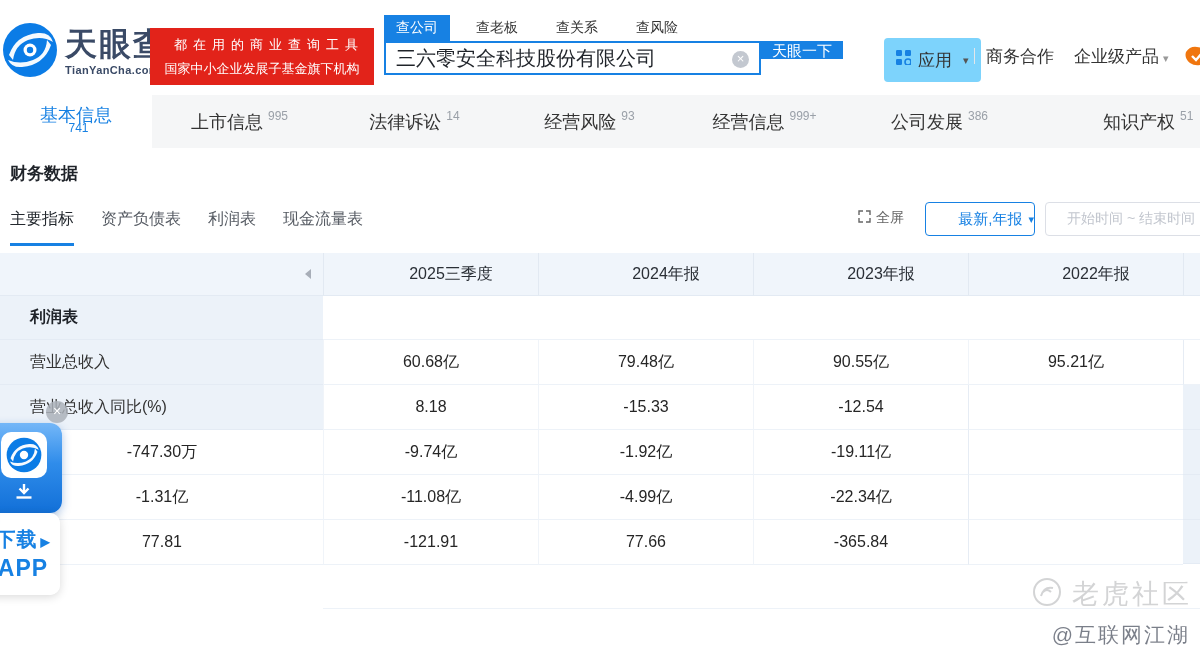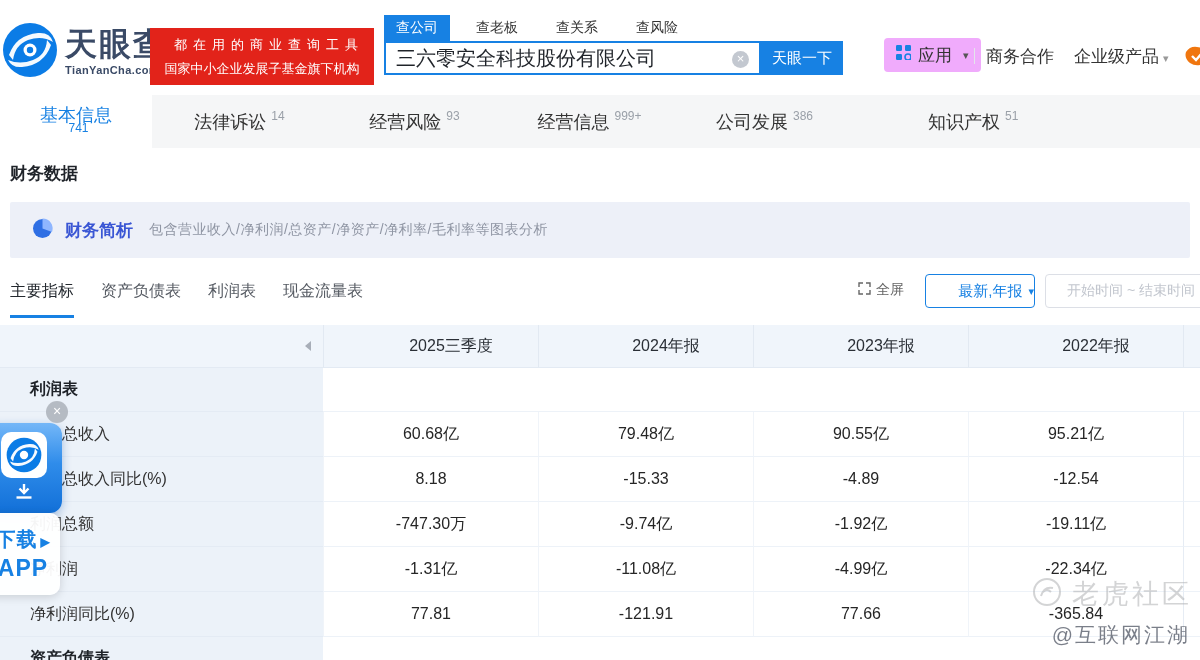--- a/index.html
+++ b/index.html
@@ -19,24 +19,24 @@
   .stabs{display:flex;align-items:flex-end;height:26px;}
   .stab{font-size:14px;color:#333;padding:4px 12px;cursor:pointer;}
   .stab.active{background:#1781e3;color:#fff;}
   .stab+.stab{margin-left:14px;}
   .sbox{display:flex;}
   .sinput{width:353px;height:30px;border:2px solid #1781e3;background:#fff;display:flex;align-items:center;
           padding:0 10px;position:relative;}
   .sval{font-size:20px;color:#1f2329;white-space:nowrap;}
   .clear{position:absolute;right:10px;top:8px;width:17px;height:17px;border-radius:50%;background:#c3c8d0;
          color:#fff;font-size:13px;line-height:16px;text-align:center;cursor:pointer;}
-  .sbtn{width:82px;height:34px;background:#1781e3;color:#fff;font-size:15px;border:none;cursor:pointer;
+  .sbtn{width:82px;height:18px;background:#1781e3;color:#fff;font-size:15px;border:none;cursor:pointer;
         font-family:Liberation Sans, sans-serif;}
 
-  .appchip{position:absolute;left:884px;top:38px;height:34px;background:#f0abfc;border-radius:4px;
+  .appchip{position:absolute;left:884px;top:38px;height:44px;background:#7dd3fc;border-radius:4px;
            display:flex;align-items:center;gap:7px;padding:0 12px;font-size:17px;color:#333;cursor:pointer;}
   .hdivider{position:absolute;left:974px;top:48px;width:1px;height:16px;background:#e3e6ea;}
   .rlink{position:absolute;top:45px;font-size:17px;color:#333;cursor:pointer;white-space:nowrap;}
   .caret{font-size:11px;color:#555;margin-left:4px;}
   .caret.gray{color:#999;}
   .vip{position:absolute;left:1184px;top:44px;}
 
   
   .nav{position:absolute;left:0;top:95px;width:1200px;height:53px;background:#f5f6f7;display:flex;}
   .navitem{flex:0 0 175px;display:flex;align-items:center;justify-content:center;font-size:18px;color:#333;cursor:pointer;}
@@ -165,20 +165,24 @@
       </svg>
     </span>
   </div>
 
   <div class="nav">
       <div class="navitem active">
         <span>基本信息</span>
         <span class="ncount">741</span>
       </div>
       <div class="navitem">
+        <span>上市信息</span>
+        <span class="ncount">995</span>
+      </div>
+      <div class="navitem">
         <span>法律诉讼</span>
         <span class="ncount">14</span>
       </div>
       <div class="navitem">
         <span>经营风险</span>
         <span class="ncount">93</span>
       </div>
       <div class="navitem">
         <span>经营信息</span>
         <span class="ncount">999+</span>
@@ -189,30 +193,20 @@
       </div>
       <div class="navitem">
         <span>知识产权</span>
         <span class="ncount">51</span>
       </div>
     </div>
 
   <div class="content">
     <div class="sectitle">财务数据</div>
 
-    <div class="banner">
-      <span>
-        <svg width="21" height="21" viewBox="0 0 21 21">
-          <circle cx="10.5" cy="10.5" r="9.5" fill="#2f6fe4"></circle>
-          <path d="M10.5 10.5 L10.5 0.5 A10 10 0 0 1 20 14 Z" fill="#8fb6ff"></path>
-        </svg>
-      </span>
-      <span class="btitle">财务简析</span>
-      <span class="bdesc">包含营业收入/净利润/总资产/净资产/净利率/毛利率等图表分析</span>
-    </div>
 
     <div class="subrow">
       <div class="subtabs">
           <div class="subtab active">主要指标</div>
           <div class="subtab">资产负债表</div>
           <div class="subtab">利润表</div>
           <div class="subtab">现金流量表</div>
         </div>
       <span class="fullscreen">
         <span>
@@ -245,21 +239,20 @@
         <div class="secspan"></div>
         <div class="lab">营业总收入</div>
         <div class="val">60.68亿</div>
         <div class="val">79.48亿</div>
         <div class="val">90.55亿</div>
         <div class="val">95.21亿</div>
         <div class="val sliv"></div>
         <div class="lab">营业总收入同比(%)</div>
         <div class="val">8.18</div>
         <div class="val">-15.33</div>
-        <div class="val">-4.89</div>
         <div class="val">-12.54</div>
         <div class="val sliv"></div>
         <div class="lab">利润总额</div>
         <div class="val">-747.30万</div>
         <div class="val">-9.74亿</div>
         <div class="val">-1.92亿</div>
         <div class="val">-19.11亿</div>
         <div class="val sliv"></div>
         <div class="lab">净利润</div>
         <div class="val">-1.31亿</div>

